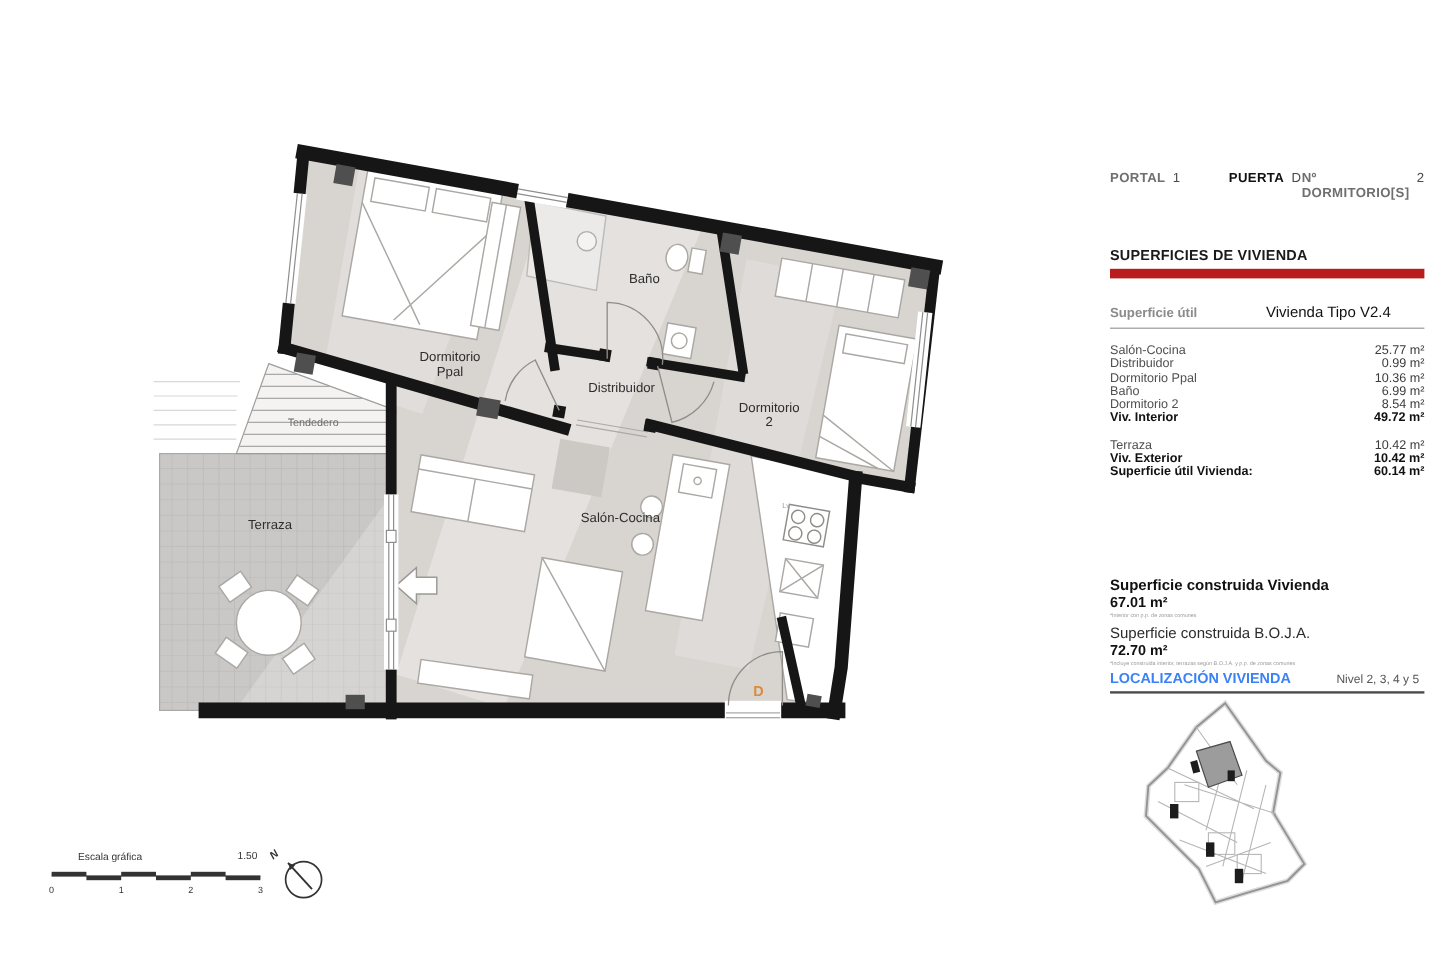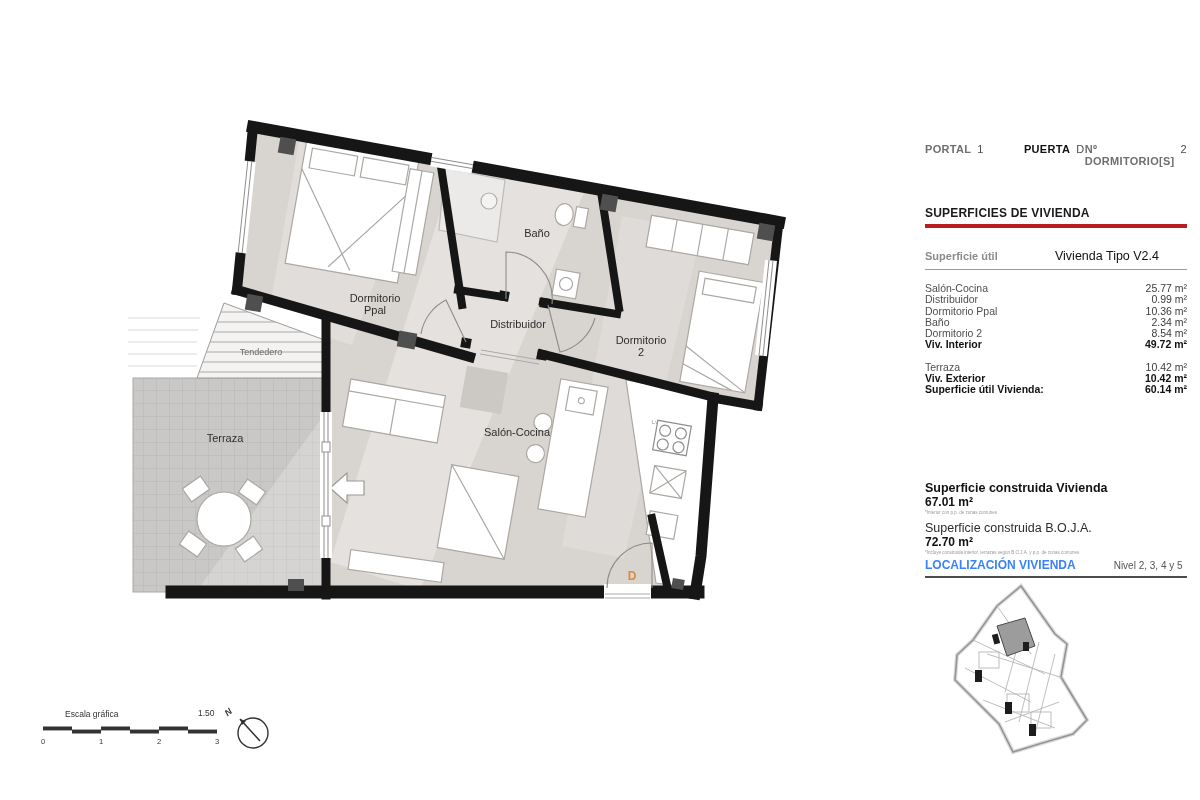--- a/index.html
+++ b/index.html
@@ -13,21 +13,21 @@
   .door-letter{position:absolute;transform:translate(-50%,-50%);font-size:12px;font-weight:bold;color:#dd8a3d;}
   .lv-label{position:absolute;transform:translate(-50%,-50%);font-size:6px;color:#9a9a9a;}
   
   .panel{position:absolute;left:925px;top:143px;width:262px;}
   .portal-row{display:flex;align-items:baseline;font-size:11px;letter-spacing:.3px;color:#4a4a4a;}
   .portal-row .lbl{font-weight:bold;color:#6f6f6f;}
   .portal-row .lbl.black{color:#111;margin-left:40px;}
   .portal-row .val{margin-left:6px;}
   .portal-row .sep{width:18px;}
   .sec-title{font-size:12px;font-weight:bold;color:#1a1a1a;letter-spacing:.2px;
-             border-bottom:4px solid #b91c1c;padding-bottom:4px;}
+             border-bottom:8px solid #b91c1c;padding-bottom:4px;}
   .util-row{display:flex;justify-content:space-between;align-items:baseline;
             border-bottom:1px solid #9a9a9a;padding-bottom:6px;}
   .util-row .l{font-size:11px;font-weight:bold;color:#8b8b8b;}
   .util-row .r{font-size:12.5px;font-weight:normal;color:#111;margin-right:28px;}
   .srow{display:flex;justify-content:space-between;font-size:10.5px;line-height:11.3px;color:#4f4f4f;}
   .srow .v{color:#3b3b3b;}
   .srow.bold, .srow.bold .v{font-weight:bold;color:#111;}
   .srow.gap{margin-top:11px;}
   .con-row{display:flex;justify-content:space-between;align-items:baseline;flex-direction:column;}
   .con-row .l{font-size:12.5px;font-weight:bold;color:#111;}
@@ -320,21 +320,21 @@
     <div class="srow">
         <span>Distribuidor</span>
         <span class="v">0.99 m²</span>
       </div>
     <div class="srow">
         <span>Dormitorio Ppal</span>
         <span class="v">10.36 m²</span>
       </div>
     <div class="srow">
         <span>Baño</span>
-        <span class="v">2.34 m²</span>
+        <span class="v">6.99 m²</span>
       </div>
     <div class="srow">
         <span>Dormitorio 2</span>
         <span class="v">8.54 m²</span>
       </div>
     <div class="srow bold">
         <span>Viv. Interior</span>
         <span class="v">49.72 m²</span>
       </div>
     <div class="srow gap">

